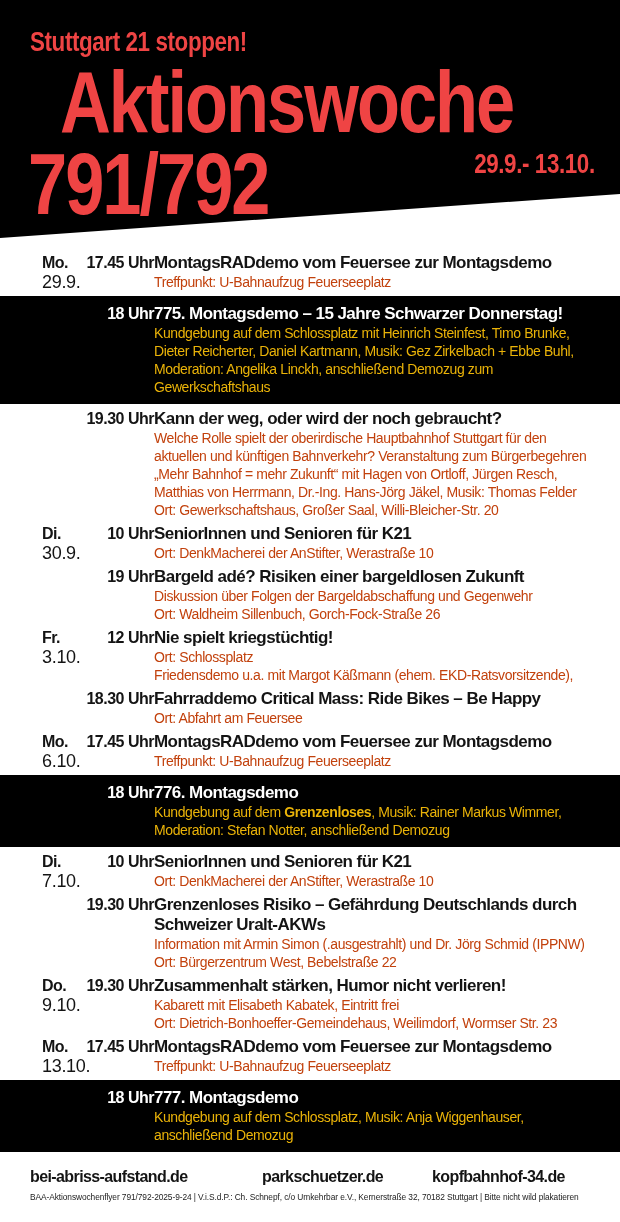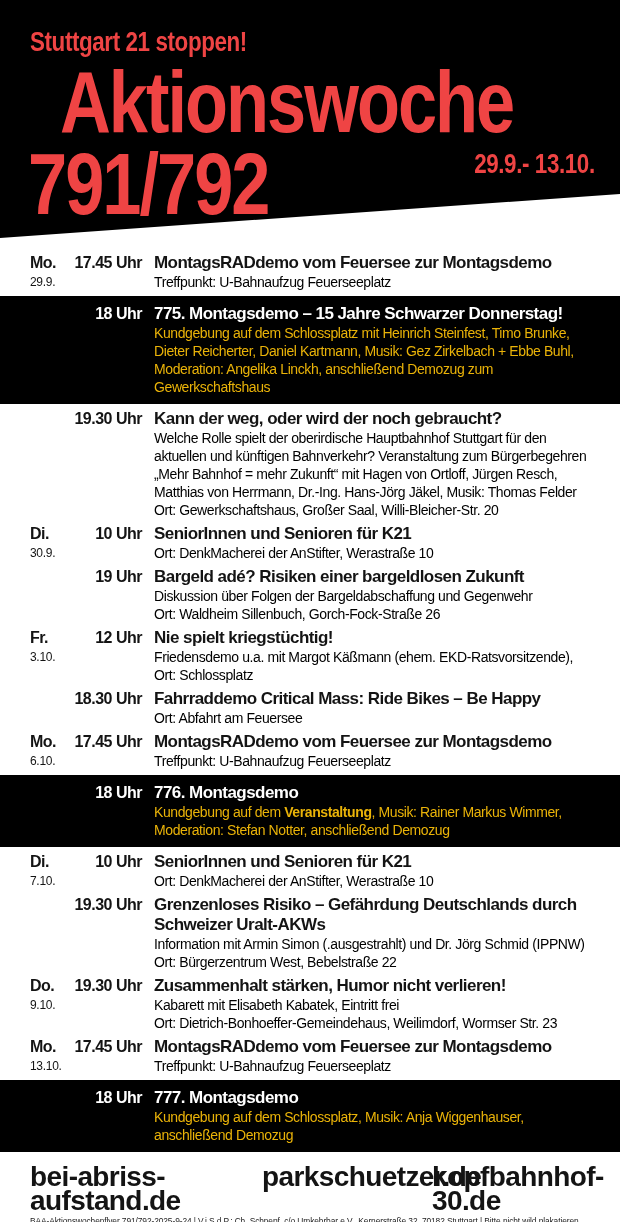--- a/index.html
+++ b/index.html
@@ -38,68 +38,67 @@
     position:absolute; right:25px; top:148px;
     font-size:28px; font-weight:700; letter-spacing:-0.5px;text-align:right;
   }
   .hero-dates .cond { transform-origin:100% 0; }
 
   
   .schedule { padding-top:13px; }
   .row {
     display:grid;
     grid-template-columns:112px 1fr;
-    column-gap:12px;
-    padding:0 24px 0 30px;
+    padding:0 24px 0 42px;
     margin-bottom:5px;
   }
   .row.band {
     background:#000;
     color:#fff;
     padding-top:8px;
     padding-bottom:8px;
   }
   .row.band .detail { color:#eab308; }
   .when-line {
     display:flex;
     justify-content:space-between;
     font-weight:700;
     font-size:16px;
     line-height:20px;
     letter-spacing:-0.5px;
   }
   .when-line.no-day { justify-content:flex-end; }
   .date {
-    font-size:12px;
+    font-size:18px;
     line-height:18px;
     letter-spacing:-0.3px;
     font-weight:400;
   }
   .date:empty { display:none; }
   .title {
     font-size:17px;
     line-height:20px;
     font-weight:700;
     letter-spacing:-0.55px;
   }
   .detail {
     font-size:14px;
     line-height:18px;
     letter-spacing:-0.4px;
-    color:#000000;
+    color:#c2410c;
   }
   .detail b { font-weight:700; }
 
   
   .footer { padding:8px 24px 0 30px; }
   .footer-links {
     display:grid;
     grid-template-columns:232px 170px auto;
     font-weight:700;
-    font-size:28px;
+    font-size:16px;
     letter-spacing:-0.6px;
     line-height:24px;
   }
   .imprint {
     margin-top:3px;
     font-size:9.3px;
     color:#222;
     letter-spacing:-0.1px;
   }
   .cond-sm { display:inline-block; transform:scaleX(0.9); transform-origin:0 0; white-space:nowrap; }
@@ -185,22 +184,22 @@
   <section class="row">
     <div class="when">
       <div class="when-line">
           <span>Fr.</span>
           <span>12 Uhr</span>
         </div>
       <div class="date">3.10.</div>
     </div>
     <div class="what">
       <h3 class="title">Nie spielt kriegstüchtig!</h3>
+      <p class="detail">Ort: Schlossplatz</p>
       <p class="detail">Friedensdemo u.a. mit Margot Käßmann (ehem. EKD-Ratsvorsitzende),</p>
-      <p class="detail">Ort: Schlossplatz</p>
     </div>
   </section>
 
   <section class="row">
     <div class="when">
       <div class="when-line no-day">
           <span>18.30 Uhr</span>
         </div>
     </div>
     <div class="what">
@@ -224,21 +223,21 @@
   </section>
 
   <section class="row band">
     <div class="when">
       <div class="when-line no-day">
           <span>18 Uhr</span>
         </div>
     </div>
     <div class="what">
       <h3 class="title">776. Montagsdemo</h3>
-      <p class="detail"><span>Kundgebung auf dem </span><b>Veranstaltung</b><span>, Musik: Rainer Markus Wimmer, Moderation: Stefan Notter, anschließend Demozug</span></p>
+      <p class="detail"><span>Kundgebung auf dem </span><b>Grenzenloses</b><span>, Musik: Rainer Markus Wimmer, Moderation: Stefan Notter, anschließend Demozug</span></p>
     </div>
   </section>
 
   <section class="row">
     <div class="when">
       <div class="when-line">
           <span>Di.</span>
           <span>10 Uhr</span>
         </div>
       <div class="date">7.10.</div>
@@ -302,16 +301,16 @@
       <p class="detail">Kundgebung auf dem Schlossplatz, Musik: Anja Wiggenhauser, anschließend Demozug</p>
     </div>
   </section>
 
 </main>
 
 <footer class="footer">
   <div class="footer-links">
     <span>bei-abriss-aufstand.de</span>
     <span>parkschuetzer.de</span>
-    <span>kopfbahnhof-30.de</span>
+    <span>kopfbahnhof-34.de</span>
   </div>
   <div class="imprint"><span class="cond-sm">BAA-Aktionswochenflyer 791/792-2025-9-24 | V.i.S.d.P.: Ch. Schnepf, c/o Umkehrbar e.V., Kernerstraße 32, 70182 Stuttgart | Bitte nicht wild plakatieren</span></div>
 </footer>
 
 </body></html>

